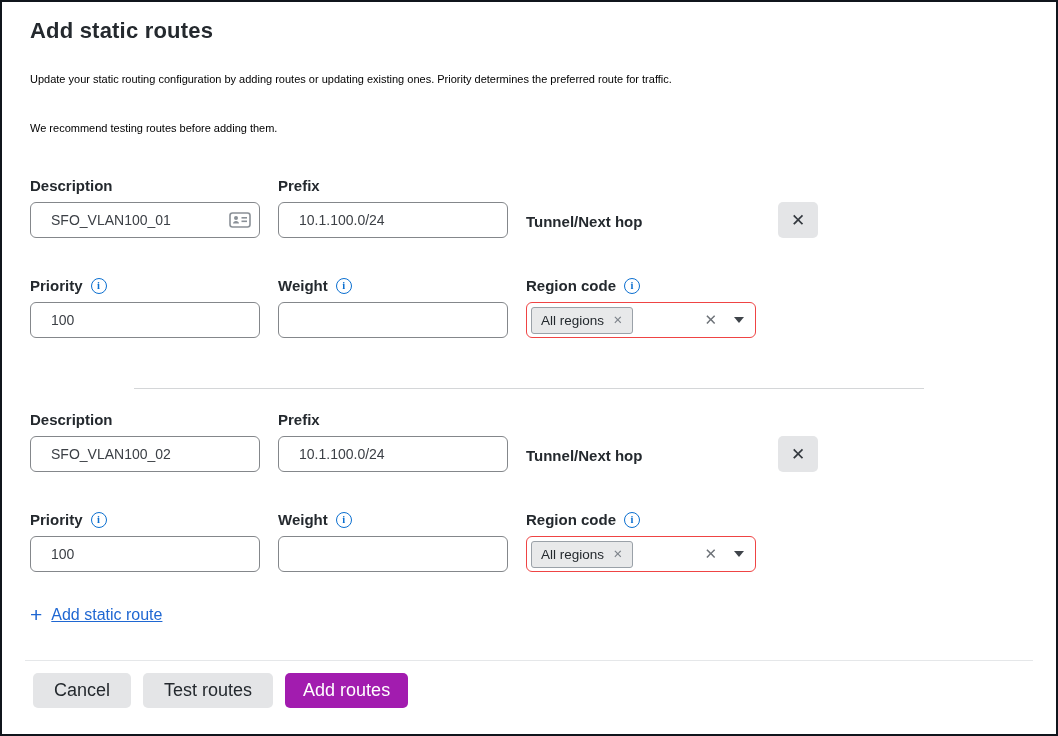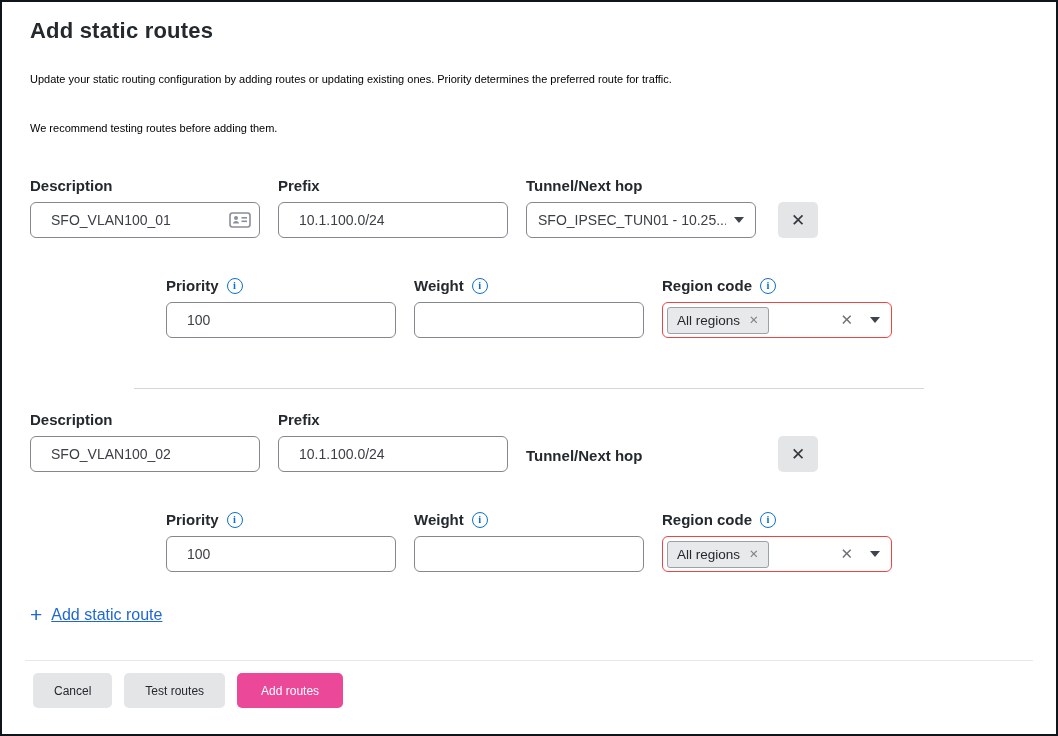--- a/index.html
+++ b/index.html
@@ -19,21 +19,21 @@
     margin:0; letter-spacing:.2px;
   }
   .desc { font-size:11px; color:#000000; margin:0; line-height:18px; }
   .desc.first { margin-top:26px; }
   .desc.second { margin-top:31px; }
 
   .route-group { margin-top:40px; }
   .route-group.second { margin-top:22px; }
 
   .field-row { display:flex; gap:18px; align-items:flex-end; }
-  .field-row.row2 { margin-top:39px;justify-content:center; }
+  .field-row.row2 { margin-top:39px; }
   .field { width:230px; }
   .field-label {
     display:flex; align-items:center; gap:8px;
     font-size:15px; font-weight:700; color:#24292e;
     margin-bottom:8px;
   }
   .info-icon {
     display:inline-flex; align-items:center; justify-content:center;
     width:16px; height:16px; border-radius:50%;
     border:1.5px solid #0b6fd0; color:#0b6fd0;
@@ -105,25 +105,25 @@
   .add-link {
     font-size:16px; color:#1f67d2; text-decoration:underline;
     cursor:pointer;
   }
 
   .footer { position:absolute; left:0; right:0; bottom:26px; }
   .footer-divider { height:1px; background:#e5e7e9; margin:0 23px 12px; border:none; }
   .footer-buttons { display:flex; gap:12px; padding-left:31px; }
   .btn {
     height:35px; border:none; border-radius:5px;
-    font-size:12px; font-family:inherit; cursor:pointer;
+    font-size:18px; font-family:inherit; cursor:pointer;
     display:flex; align-items:center;
   }
   .btn-gray { background:#e4e5e7; color:#24292e; padding:0 21px; }
-  .btn-primary { background:#ec4899; color:#ffffff; padding:0 24px; }
+  .btn-primary { background:#a21caf; color:#ffffff; padding:0 18px; }
 </style>
 </head>
 <body>
 
 <div class="content">
   <h1 class="dialog-title">Add static routes</h1>
   <p class="desc first">Update your static routing configuration by adding routes or updating existing ones. Priority determines the preferred route for traffic.</p>
   <p class="desc second">We recommend testing routes before adding them.</p>
 
   <div class="route-group">
@@ -142,24 +142,20 @@
             </svg>
           </span>
         </div>
       </div>
       <div class="field">
         <div class="field-label">Prefix</div>
         <input class="text" type="text" value="10.1.100.0/24" style="">
       </div>
       <div class="field">
         <div class="field-label">Tunnel/Next hop</div>
-        <div class="select">
-          <span class="select-value">SFO_IPSEC_TUN01 - 10.25...</span>
-          <span class="caret"></span>
-        </div>
       </div>
       <button class="remove-btn">
         <span>✕</span>
       </button>
     </div>
 
     <div class="field-row row2">
       <div class="field">
         <div class="field-label">
           <span>Priority</span>

